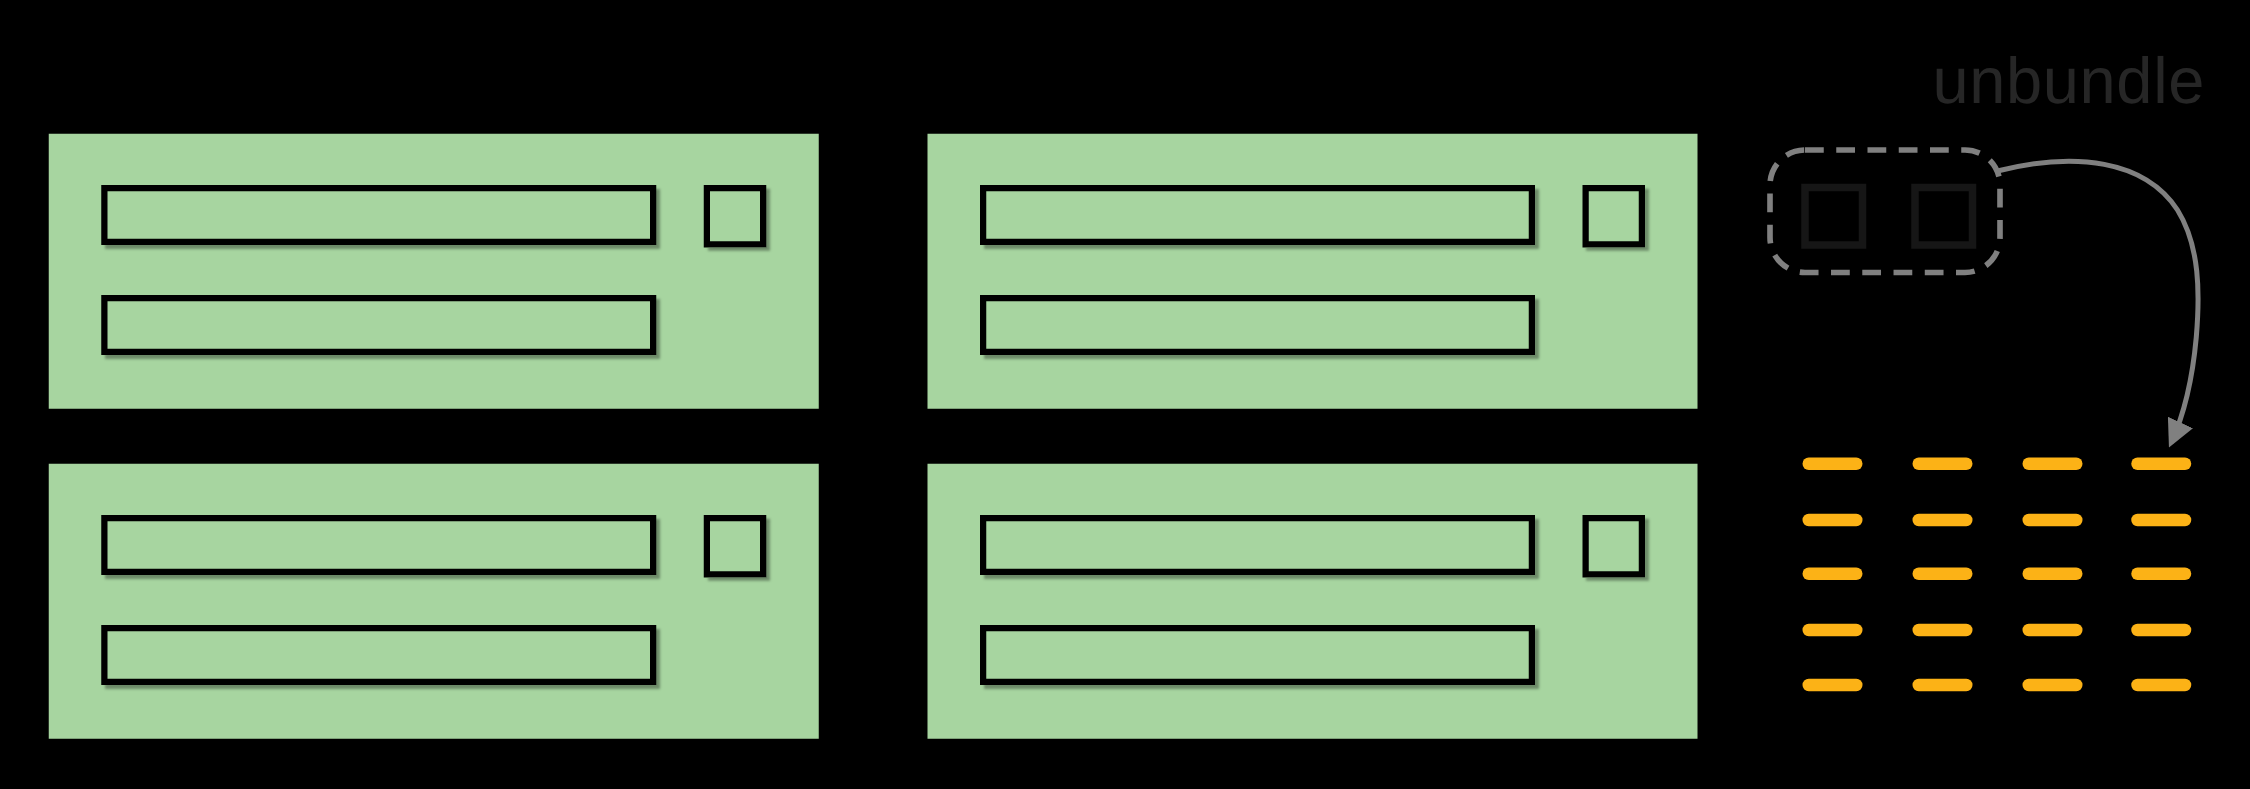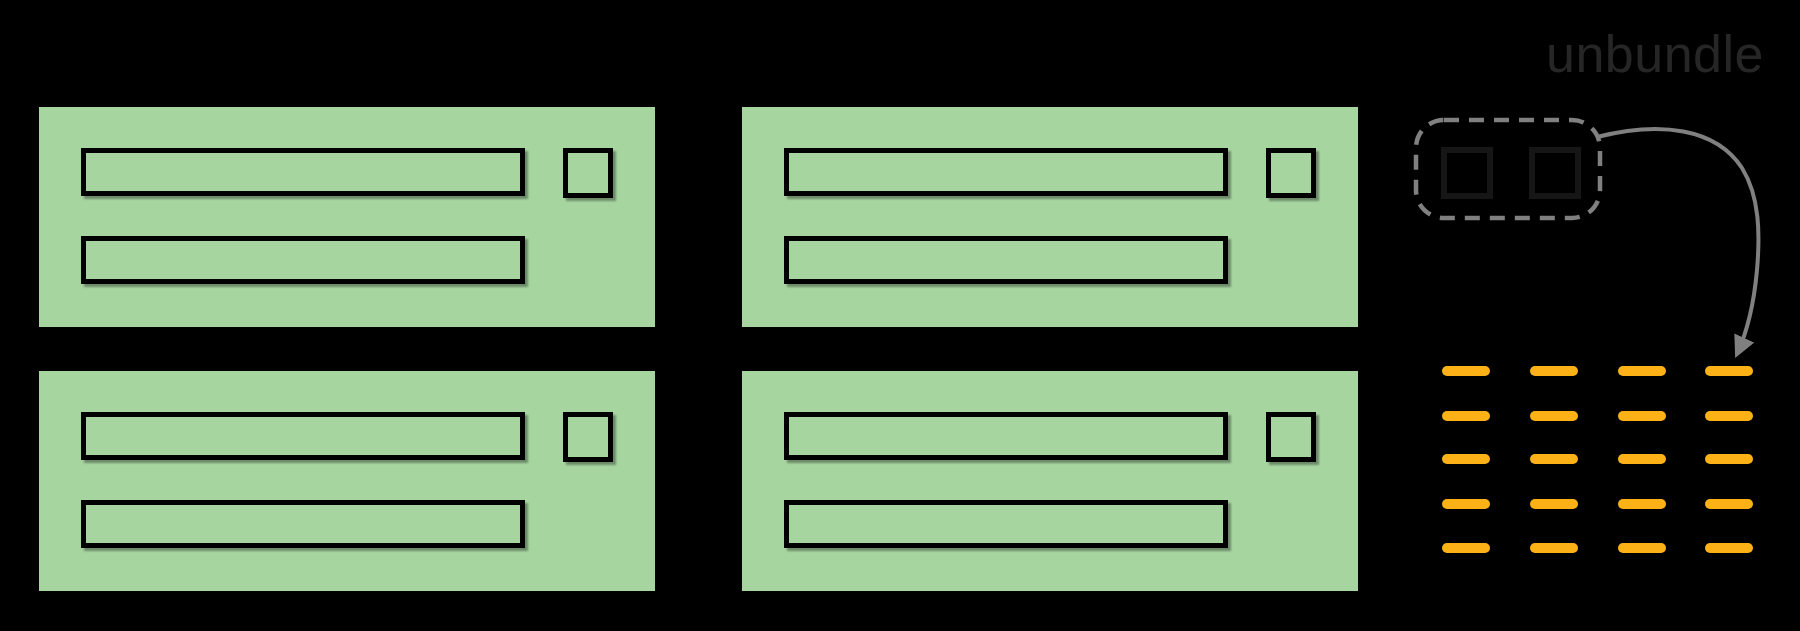--- a/index.html
+++ b/index.html
@@ -42,21 +42,21 @@
     height: 50px;
     border: 5px solid var(--card-stroke, #000);
     box-sizing: border-box;
     box-shadow: 3px 3px 2px rgba(0,0,0,0.35);
   }
 
   
   .unbundle-label {
     position: absolute;
     left: 1546px;
-    top: 28px;
+    top: 39px;
     width: 240px;
     font-size: 52px;
     line-height: 52px;
     letter-spacing: 0.5px;
     color: var(--label-color, #262626);
     white-space: nowrap;
   }
 
   
   .overlay {

